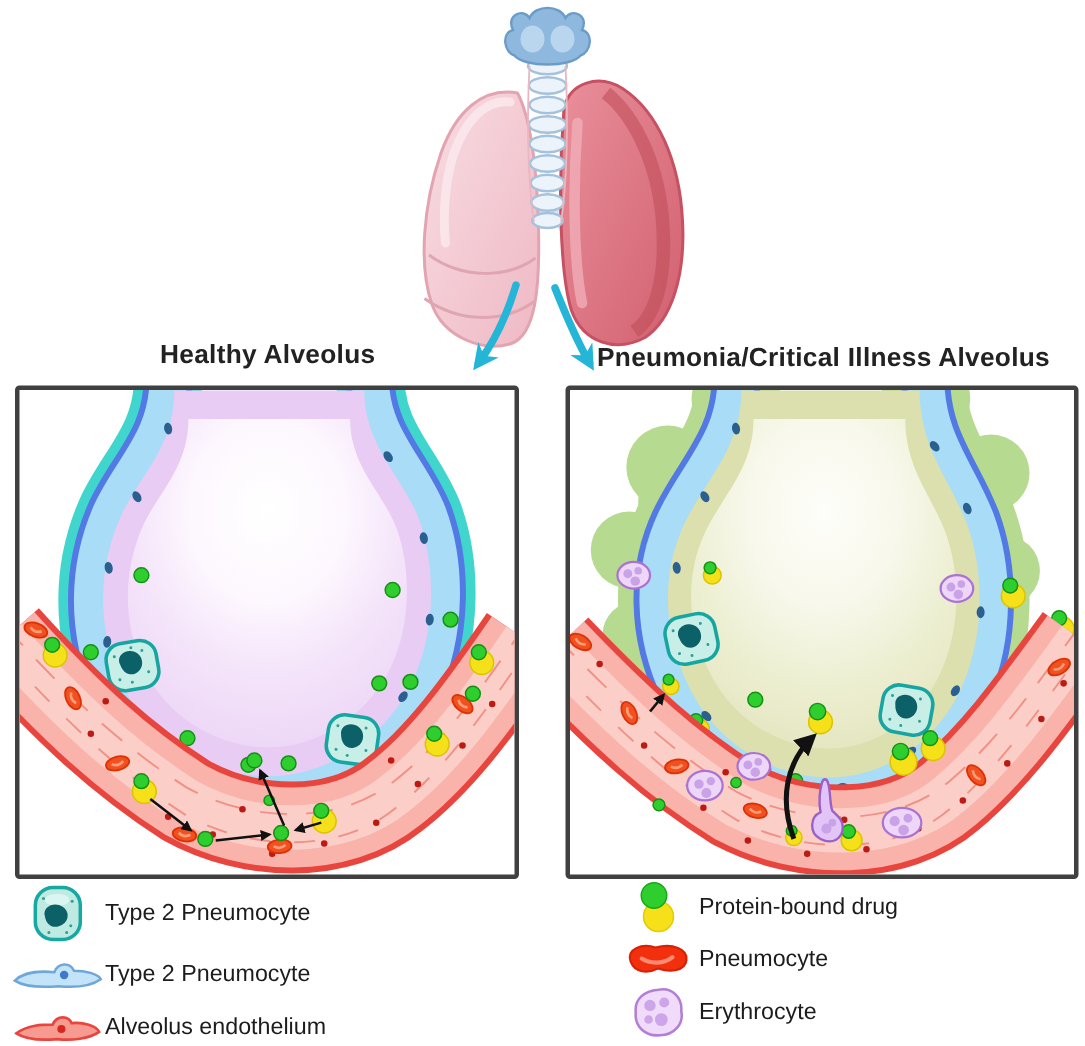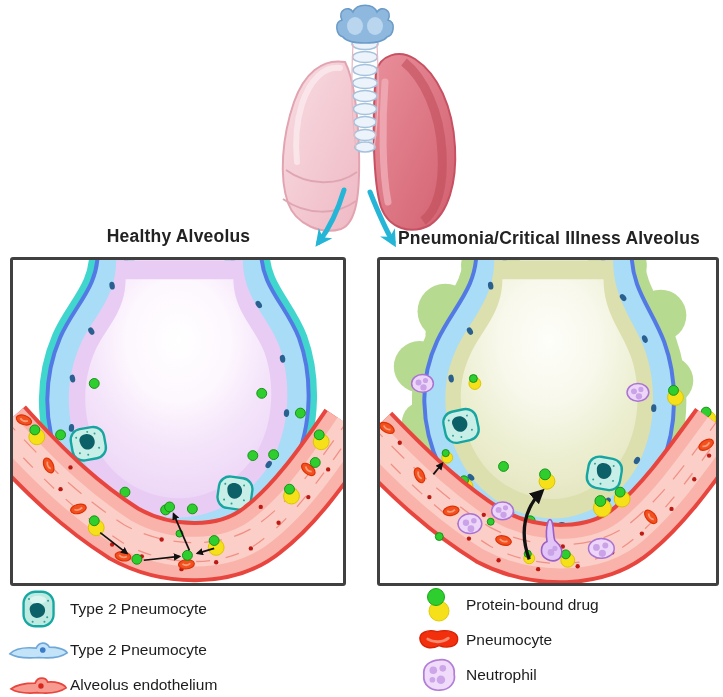--- a/index.html
+++ b/index.html
@@ -555,17 +555,17 @@
     <div class="lrow" style="height:38px;">
       <span class="icol" style="width:54px;">
         <svg width="38" height="36" viewBox="0 0 40 38">
           <path d="M 20,3 C 30,1 37,9 36,18 C 38,27 31,35 21,35 C 11,36 3,29 4,19 C 3,9 10,4 20,3 Z" fill="#F0DBFA" stroke="#B37FD6" stroke-width="1.8"></path>
           <circle cx="14" cy="14" r="4" fill="#CCA6E8"></circle>
             <circle cx="24" cy="12" r="3.5" fill="#CCA6E8"></circle>
           <circle cx="22" cy="24" r="4.5" fill="#CCA6E8"></circle>
             <circle cx="13" cy="24" r="3" fill="#CCA6E8"></circle>
         </svg>
       </span>
-      <span class="llabel">Neutrophil</span>
+      <span class="llabel">Erythrocyte</span>
     </div>
   </div>
 
 </div>
 
 </body></html>

